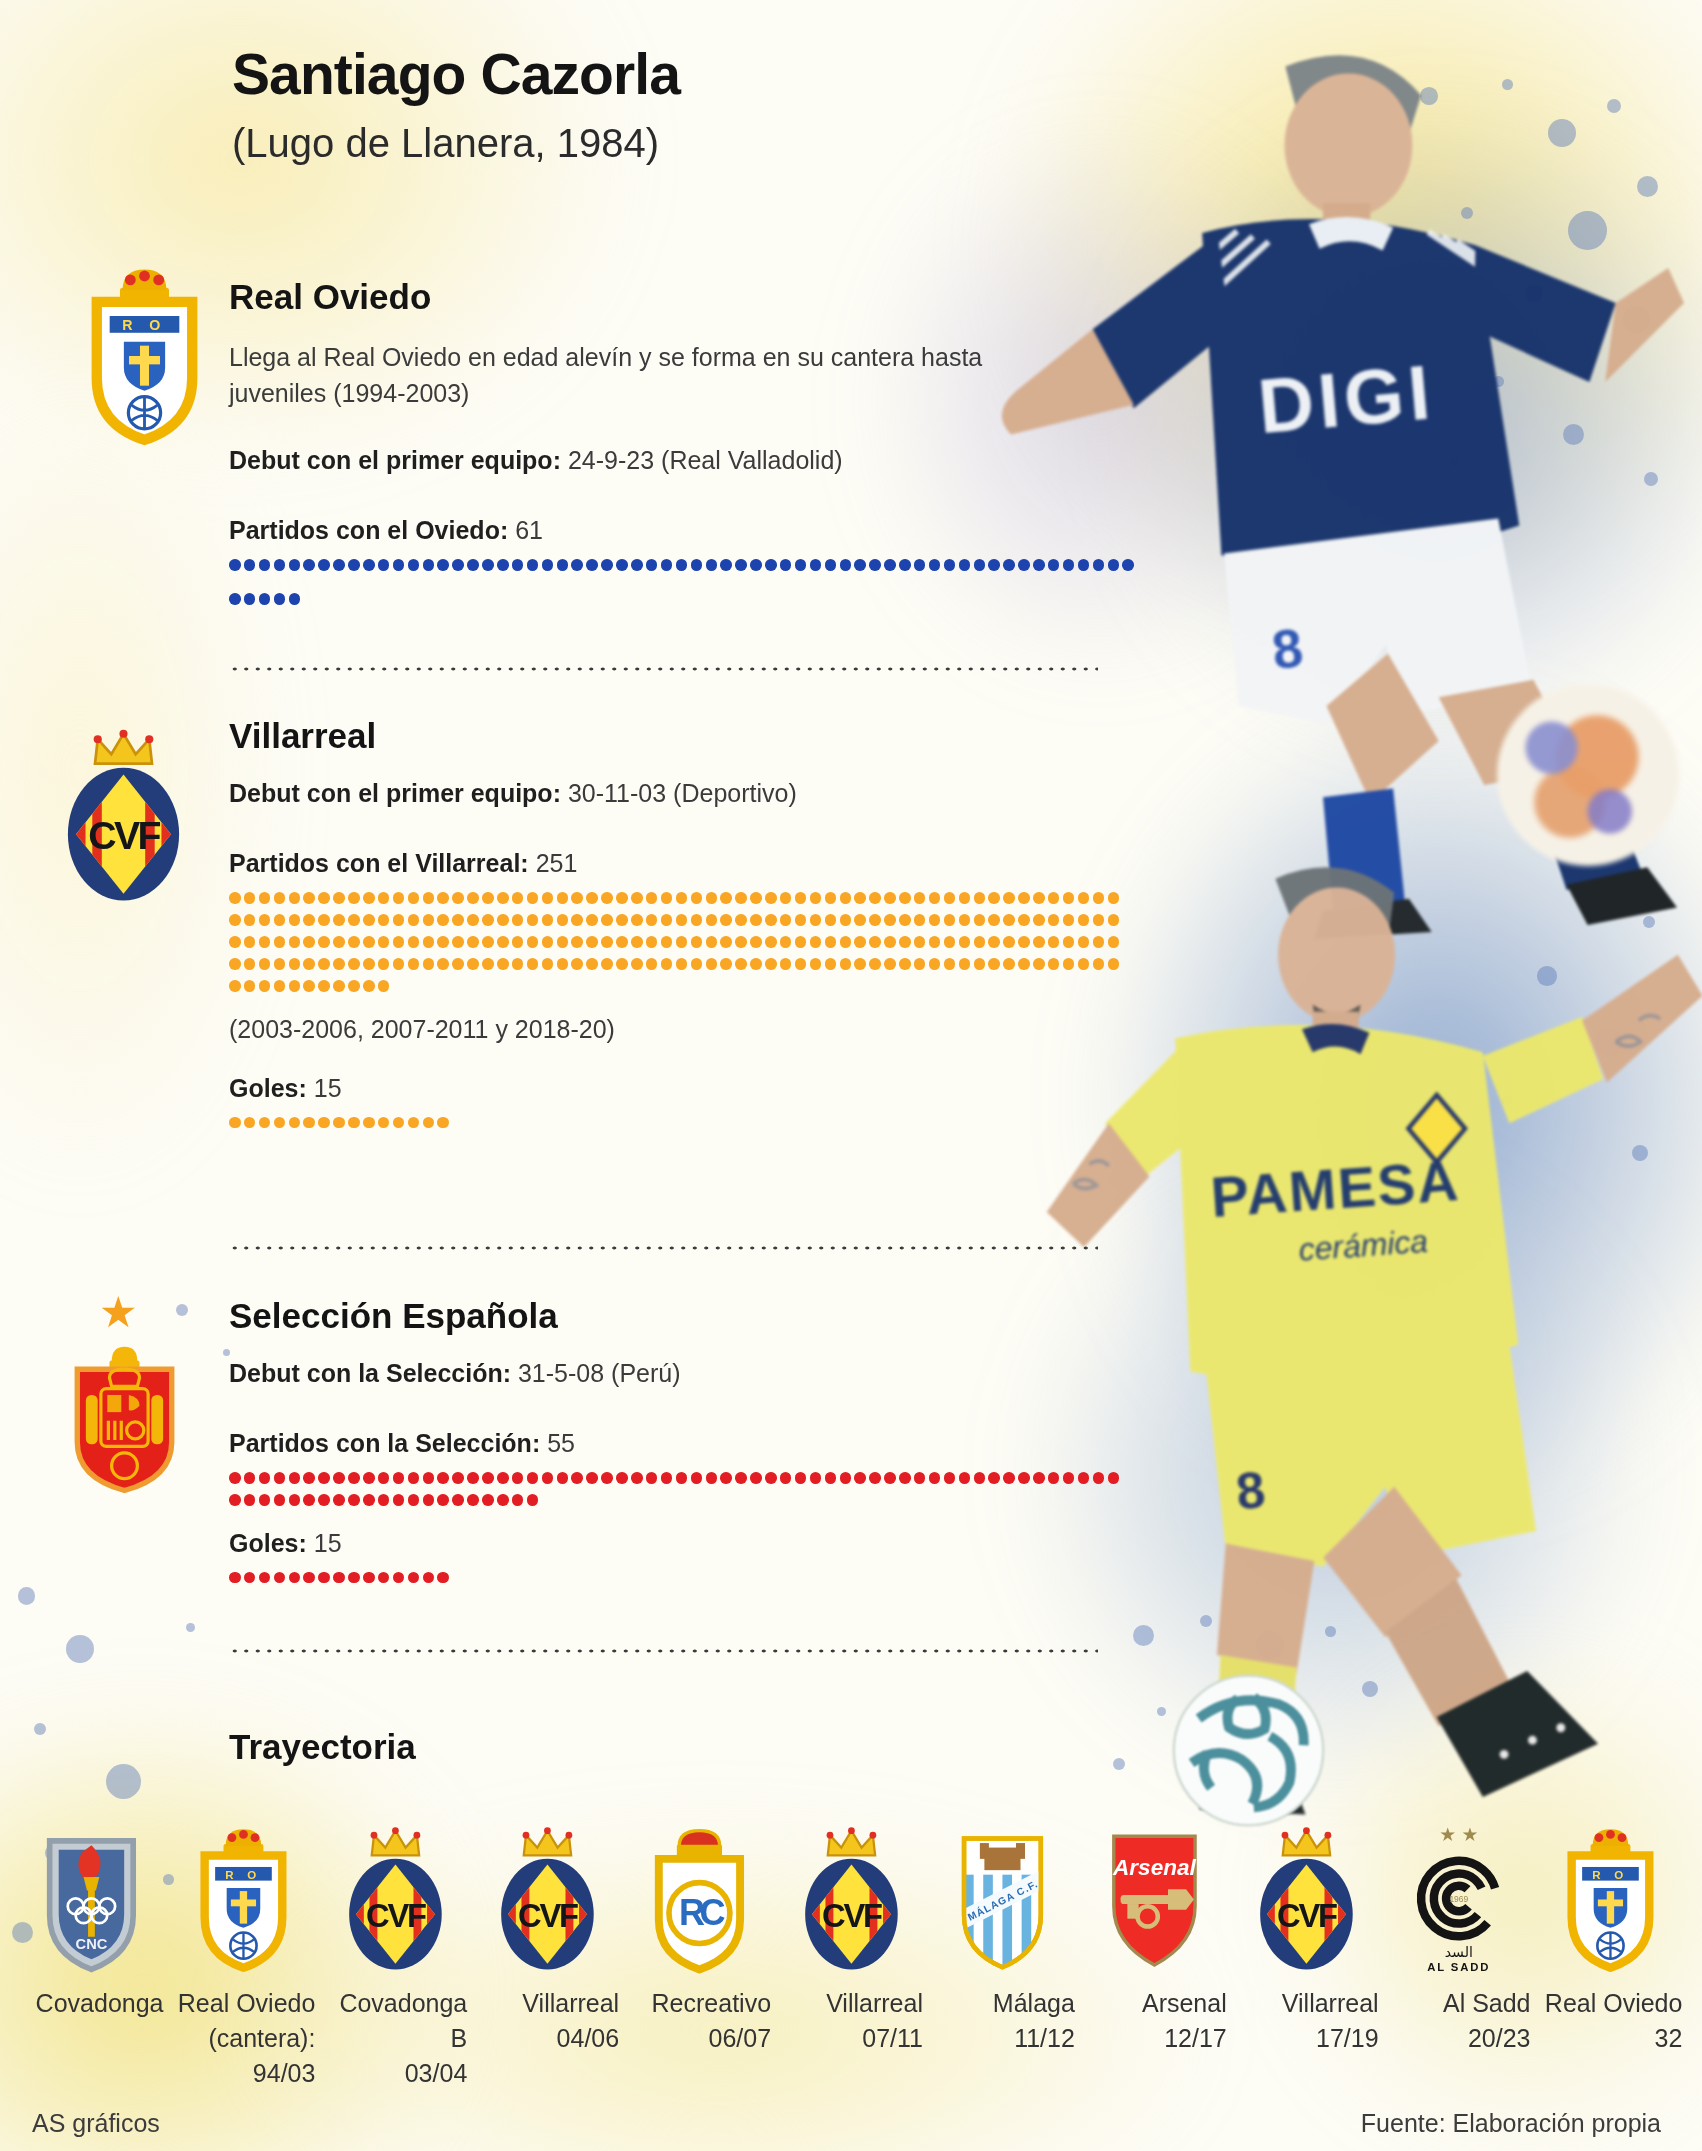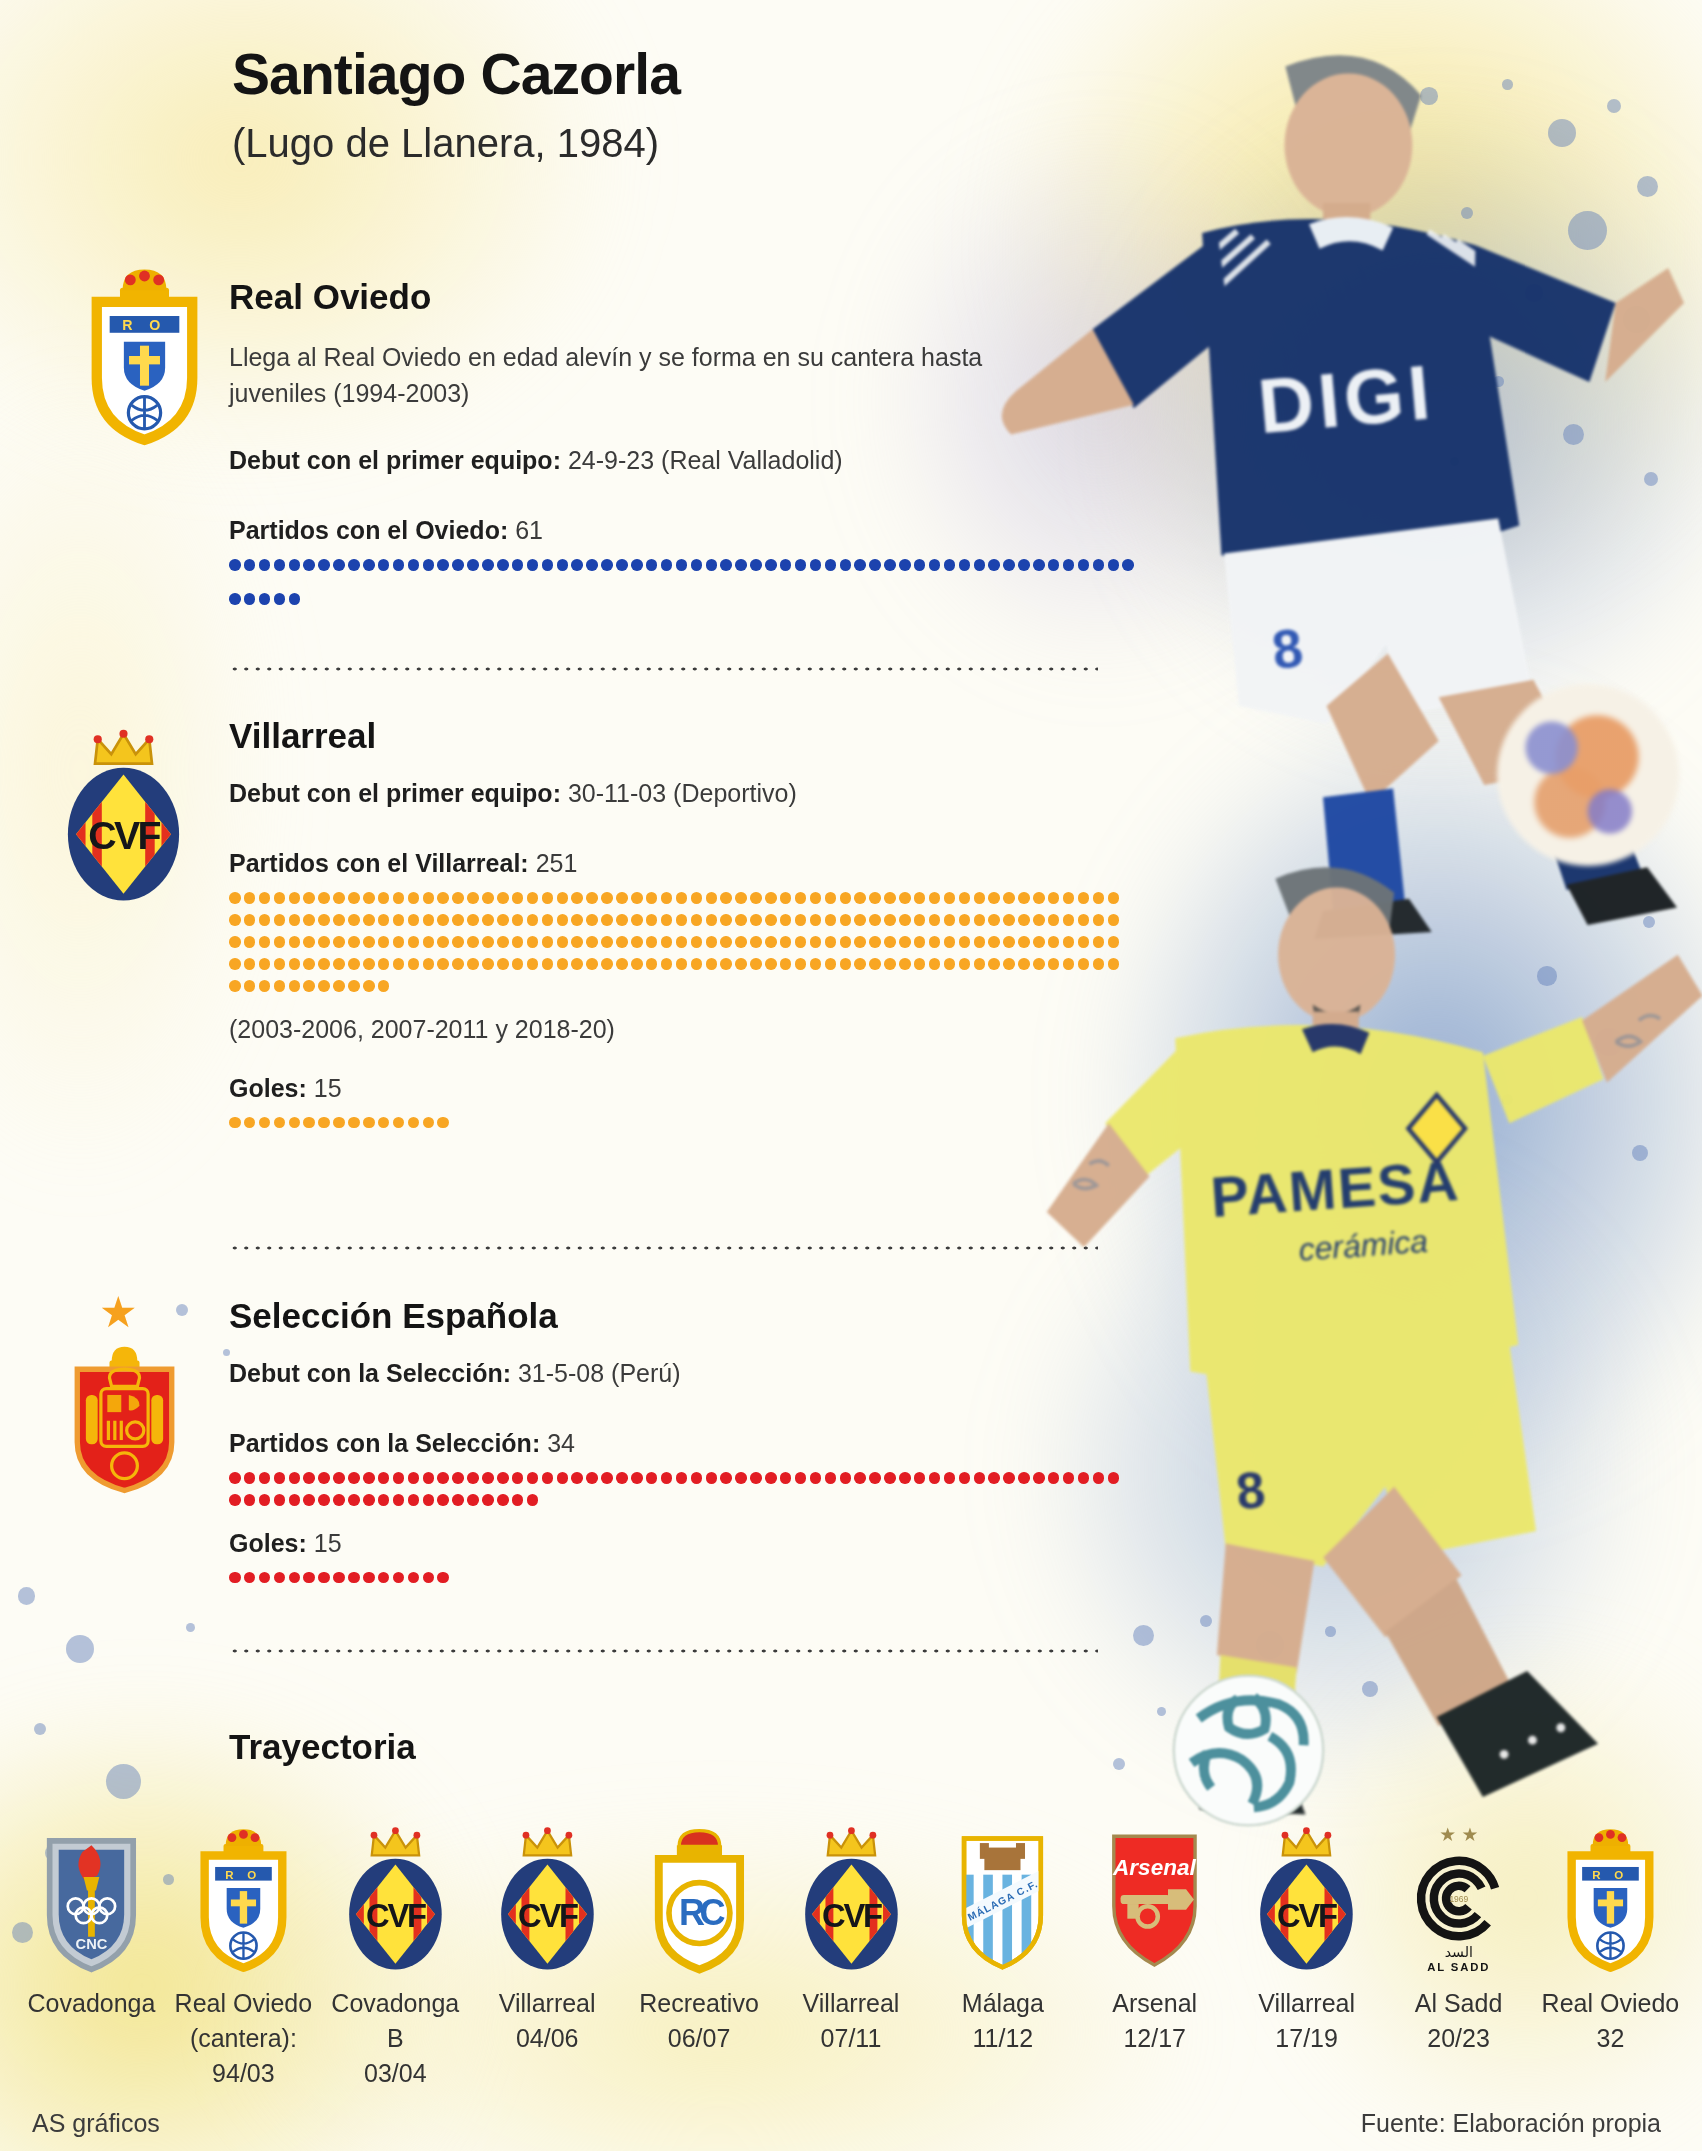--- a/index.html
+++ b/index.html
@@ -39,21 +39,21 @@
     background-size:11.5px 4.4px;background-repeat:repeat-x;background-position:0 50%;}
   .crest-holder{position:absolute;z-index:5;}
   .crest-holder svg{display:block;width:100%;height:100%;}
   #star-spain{position:absolute;left:99px;top:1287px;font-size:43px;color:#f6a11e;z-index:5;}
   
   #trayectoria-title{position:absolute;left:229px;top:1727px;margin:0;z-index:5;}
   .timeline{position:absolute;left:19.5px;right:19.5px;top:1825px;display:flex;justify-content:space-between;z-index:5;}
   .tl-item{width:144px;text-align:center;}
   .tl-crest{height:149px;display:flex;align-items:flex-end;justify-content:center;}
   .tl-crest svg{height:100%;display:block;}
-  .tl-label{margin-top:12.4px;font-size:25px;line-height:1.4;color:#333;}
+  .tl-label{margin-top:12.4px;font-size:25px;line-height:1.4;color:#333;text-align:right;}
   
   .foot{position:absolute;bottom:14px;font-size:25px;color:#3c3c3c;z-index:6;}
   #foot-left{left:32px;}
   #foot-right{right:41px;}
   
   .photo{position:absolute;pointer-events:none;filter:blur(1.4px) saturate(.95);opacity:.97;z-index:3;}
   .ball{position:absolute;border-radius:50%;pointer-events:none;z-index:3;}
   #ball-top{left:1497px;top:684px;width:182px;height:182px;filter:blur(2.7px);
     background:
       radial-gradient(circle at 30% 35%,rgba(138,143,208,.9) 0 14%,rgba(138,143,208,0) 16%),
@@ -304,21 +304,21 @@
   <div class="divider" style="top:1246px"></div>
 
   <section class="sec" style="top:1296px">
     <h2 class="club">Selección Española</h2>
     <p class="kv">
       <b>Debut con la Selección:</b>
       <span>31-5-08 (Perú)</span>
     </p>
     <p class="dlabel">
       <b>Partidos con la Selección:</b>
-      <span>34</span>
+      <span>55</span>
     </p>
     <div class="dotrow" style="width: 899px;"><span class="dot" style="background: rgb(226, 29, 35);"></span><span class="dot" style="background: rgb(226, 29, 35);"></span><span class="dot" style="background: rgb(226, 29, 35);"></span><span class="dot" style="background: rgb(226, 29, 35);"></span><span class="dot" style="background: rgb(226, 29, 35);"></span><span class="dot" style="background: rgb(226, 29, 35);"></span><span class="dot" style="background: rgb(226, 29, 35);"></span><span class="dot" style="background: rgb(226, 29, 35);"></span><span class="dot" style="background: rgb(226, 29, 35);"></span><span class="dot" style="background: rgb(226, 29, 35);"></span><span class="dot" style="background: rgb(226, 29, 35);"></span><span class="dot" style="background: rgb(226, 29, 35);"></span><span class="dot" style="background: rgb(226, 29, 35);"></span><span class="dot" style="background: rgb(226, 29, 35);"></span><span class="dot" style="background: rgb(226, 29, 35);"></span><span class="dot" style="background: rgb(226, 29, 35);"></span><span class="dot" style="background: rgb(226, 29, 35);"></span><span class="dot" style="background: rgb(226, 29, 35);"></span><span class="dot" style="background: rgb(226, 29, 35);"></span><span class="dot" style="background: rgb(226, 29, 35);"></span><span class="dot" style="background: rgb(226, 29, 35);"></span><span class="dot" style="background: rgb(226, 29, 35);"></span><span class="dot" style="background: rgb(226, 29, 35);"></span><span class="dot" style="background: rgb(226, 29, 35);"></span><span class="dot" style="background: rgb(226, 29, 35);"></span><span class="dot" style="background: rgb(226, 29, 35);"></span><span class="dot" style="background: rgb(226, 29, 35);"></span><span class="dot" style="background: rgb(226, 29, 35);"></span><span class="dot" style="background: rgb(226, 29, 35);"></span><span class="dot" style="background: rgb(226, 29, 35);"></span><span class="dot" style="background: rgb(226, 29, 35);"></span><span class="dot" style="background: rgb(226, 29, 35);"></span><span class="dot" style="background: rgb(226, 29, 35);"></span><span class="dot" style="background: rgb(226, 29, 35);"></span><span class="dot" style="background: rgb(226, 29, 35);"></span><span class="dot" style="background: rgb(226, 29, 35);"></span><span class="dot" style="background: rgb(226, 29, 35);"></span><span class="dot" style="background: rgb(226, 29, 35);"></span><span class="dot" style="background: rgb(226, 29, 35);"></span><span class="dot" style="background: rgb(226, 29, 35);"></span><span class="dot" style="background: rgb(226, 29, 35);"></span><span class="dot" style="background: rgb(226, 29, 35);"></span><span class="dot" style="background: rgb(226, 29, 35);"></span><span class="dot" style="background: rgb(226, 29, 35);"></span><span class="dot" style="background: rgb(226, 29, 35);"></span><span class="dot" style="background: rgb(226, 29, 35);"></span><span class="dot" style="background: rgb(226, 29, 35);"></span><span class="dot" style="background: rgb(226, 29, 35);"></span><span class="dot" style="background: rgb(226, 29, 35);"></span><span class="dot" style="background: rgb(226, 29, 35);"></span><span class="dot" style="background: rgb(226, 29, 35);"></span><span class="dot" style="background: rgb(226, 29, 35);"></span><span class="dot" style="background: rgb(226, 29, 35);"></span><span class="dot" style="background: rgb(226, 29, 35);"></span><span class="dot" style="background: rgb(226, 29, 35);"></span><span class="dot" style="background: rgb(226, 29, 35);"></span><span class="dot" style="background: rgb(226, 29, 35);"></span><span class="dot" style="background: rgb(226, 29, 35);"></span><span class="dot" style="background: rgb(226, 29, 35);"></span><span class="dot" style="background: rgb(226, 29, 35);"></span><span class="dot" style="background: rgb(226, 29, 35);"></span><span class="dot" style="background: rgb(226, 29, 35);"></span><span class="dot" style="background: rgb(226, 29, 35);"></span><span class="dot" style="background: rgb(226, 29, 35);"></span><span class="dot" style="background: rgb(226, 29, 35);"></span><span class="dot" style="background: rgb(226, 29, 35);"></span><span class="dot" style="background: rgb(226, 29, 35);"></span><span class="dot" style="background: rgb(226, 29, 35);"></span><span class="dot" style="background: rgb(226, 29, 35);"></span><span class="dot" style="background: rgb(226, 29, 35);"></span><span class="dot" style="background: rgb(226, 29, 35);"></span><span class="dot" style="background: rgb(226, 29, 35);"></span><span class="dot" style="background: rgb(226, 29, 35);"></span><span class="dot" style="background: rgb(226, 29, 35);"></span><span class="dot" style="background: rgb(226, 29, 35);"></span><span class="dot" style="background: rgb(226, 29, 35);"></span><span class="dot" style="background: rgb(226, 29, 35);"></span><span class="dot" style="background: rgb(226, 29, 35);"></span><span class="dot" style="background: rgb(226, 29, 35);"></span><span class="dot" style="background: rgb(226, 29, 35);"></span><span class="dot" style="background: rgb(226, 29, 35);"></span></div>
     <p class="dlabel">
       <b>Goles:</b>
       <span>15</span>
     </p>
     <div class="dotrow" style="width: 899px;"><span class="dot" style="background: rgb(226, 29, 35);"></span><span class="dot" style="background: rgb(226, 29, 35);"></span><span class="dot" style="background: rgb(226, 29, 35);"></span><span class="dot" style="background: rgb(226, 29, 35);"></span><span class="dot" style="background: rgb(226, 29, 35);"></span><span class="dot" style="background: rgb(226, 29, 35);"></span><span class="dot" style="background: rgb(226, 29, 35);"></span><span class="dot" style="background: rgb(226, 29, 35);"></span><span class="dot" style="background: rgb(226, 29, 35);"></span><span class="dot" style="background: rgb(226, 29, 35);"></span><span class="dot" style="background: rgb(226, 29, 35);"></span><span class="dot" style="background: rgb(226, 29, 35);"></span><span class="dot" style="background: rgb(226, 29, 35);"></span><span class="dot" style="background: rgb(226, 29, 35);"></span><span class="dot" style="background: rgb(226, 29, 35);"></span></div>
   </section>
 
   <div class="divider" style="top:1649px"></div>

